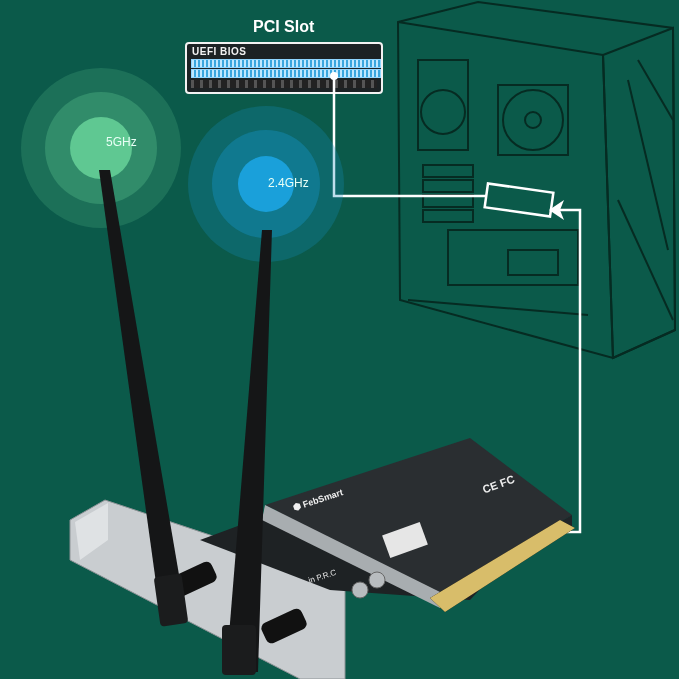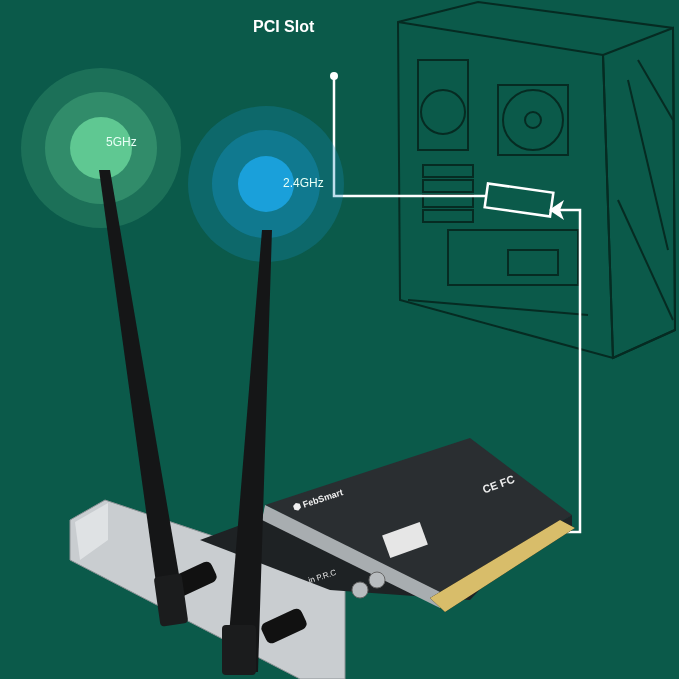--- a/index.html
+++ b/index.html
@@ -41,40 +41,46 @@
         <line x1="20" y1="300" x2="200" y2="315"></line>
         <line x1="240" y1="80" x2="280" y2="250"></line>
         <line x1="250" y1="60" x2="285" y2="120"></line>
         <line x1="230" y1="200" x2="285" y2="320"></line>
       </g>
       <rect x="98" y="188" width="66" height="24" fill="none" stroke="#ffffff" stroke-width="2.5" transform="rotate(8 131 200)"></rect>
     </svg>
   </div>
 
   <div class="pci-title">PCI Slot</div>
+  <div class="pci-box">
+    <span class="uefi">UEFI BIOS</span>
+    <div class="slot" style="top:15px;"></div>
+    <div class="slot" style="top:25px;"></div>
+    <div class="abs" style="left:4px;top:36px;width:186px;height:8px;background:repeating-linear-gradient(90deg,#555 0 3px,#222 3px 9px);"></div>
+  </div>
 
   <svg class="abs" style="left:0;top:0;" width="679" height="679">
     <g fill="none" stroke="#ffffff" stroke-width="2.5">
       <polyline points="334,76 334,196 486,196"></polyline>
       <polyline points="545,532 580,532 580,210 560,210"></polyline>
     </g>
     <circle cx="334" cy="76" r="4" fill="#ffffff"></circle>
     <circle cx="545" cy="532" r="6" fill="#ffffff"></circle>
     <polygon points="549,210 564,200 560,210 564,220" fill="#ffffff"></polygon>
   </svg>
 
   <div class="signal" style="left:21px;top:68px;width:160px;height:160px;background:rgba(90,190,140,0.22);"></div>
   <div class="signal" style="left:45px;top:92px;width:112px;height:112px;background:rgba(100,205,150,0.30);"></div>
   <div class="signal" style="left:70px;top:117px;width:62px;height:62px;background:#5fc892;"></div>
   <span class="band-label" style="left:82px;top:135px;">5GHz</span>
 
   <div class="signal" style="left:188px;top:106px;width:156px;height:156px;background:rgba(20,140,190,0.28);"></div>
   <div class="signal" style="left:212px;top:130px;width:108px;height:108px;background:rgba(20,150,205,0.38);"></div>
   <div class="signal" style="left:238px;top:156px;width:56px;height:56px;background:#1aa0da;"></div>
-  <span class="band-label" style="left:259px;top:176px;">2.4GHz</span>
+  <span class="band-label" style="left:244px;top:176px;">2.4GHz</span>
 
   <svg class="abs" style="left:0;top:0;" width="679" height="679">
 
     <polygon points="70,520 105,500 345,580 345,679 300,679 70,560" fill="#c9cdd0" stroke="#8d9396" stroke-width="1"></polygon>
     <polygon points="75,522 108,503 108,540 80,560" fill="#dfe2e4"></polygon>
 
     <polygon points="200,540 470,440 545,520 470,600 330,590" fill="#1e2224"></polygon>
 
     <polygon points="265,505 470,438 572,515 440,592" fill="#2a2e31"></polygon>
     <polygon points="265,505 440,592 440,608 262,520" fill="#a8adb0"></polygon>

